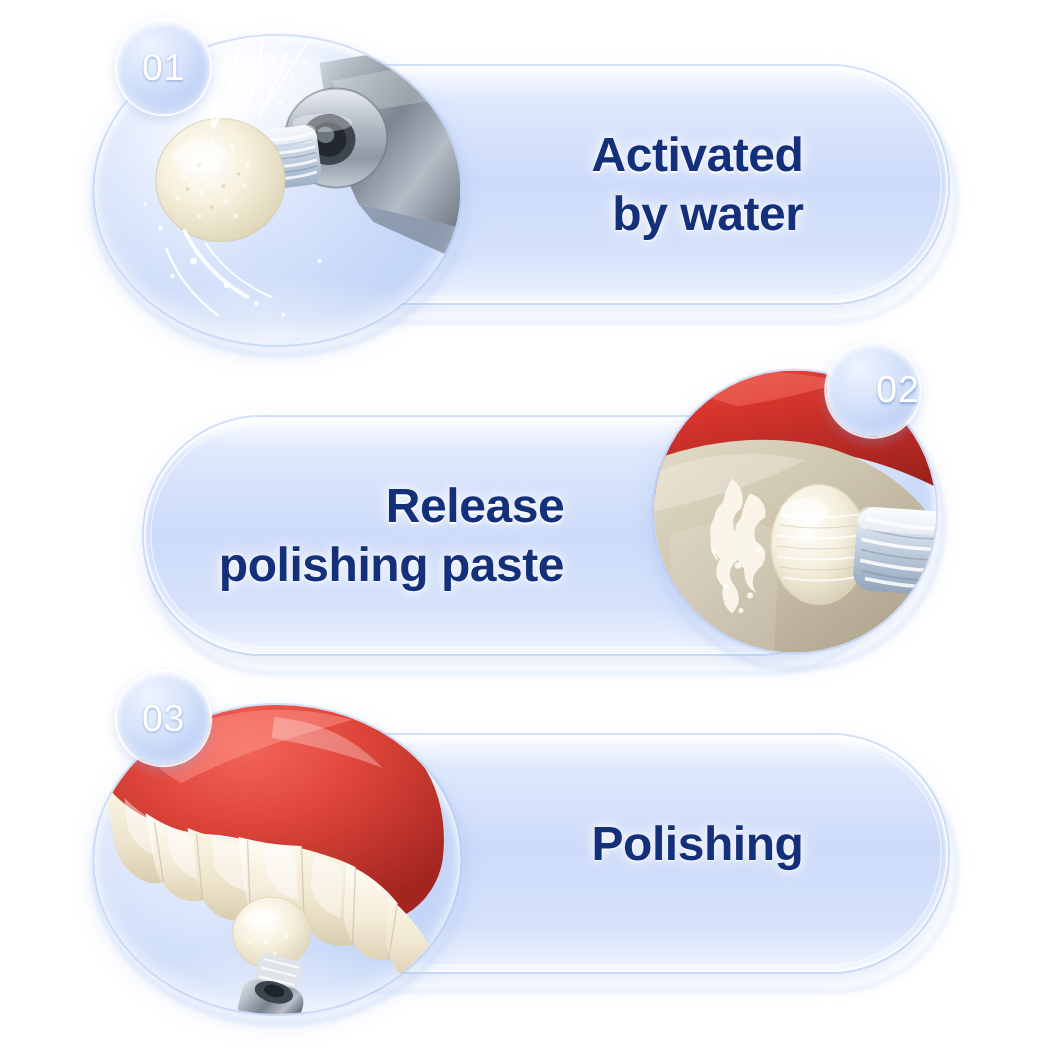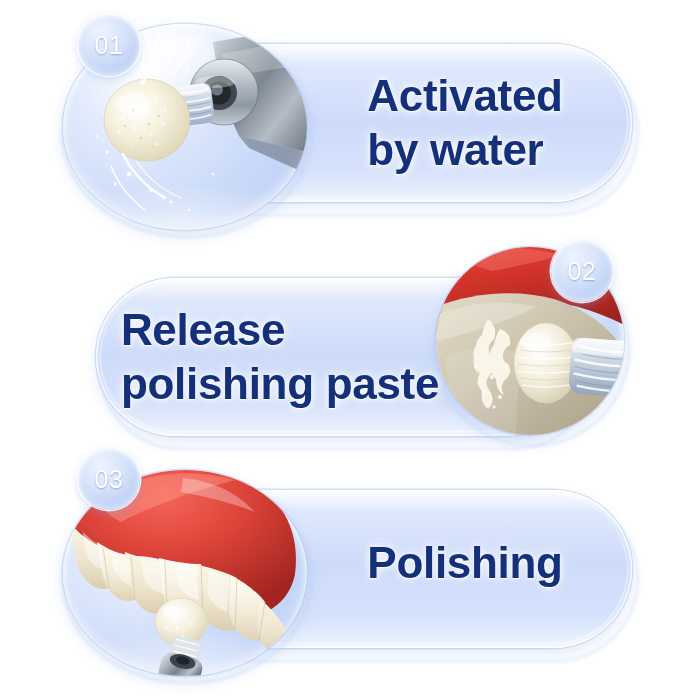--- a/index.html
+++ b/index.html
@@ -103,23 +103,23 @@
     color:#ffffff;
     text-shadow:0 1px 2px rgba(120,152,215,.85), 0 0 4px rgba(255,255,255,.5);
     line-height:1;
     font-family:"Liberation Sans", sans-serif;
   }
 
   
   .caption{
     position:absolute;
     display:flex;align-items:center;justify-content:center;
-    text-align:left;
+    text-align:right;
     font-weight:bold;
-    font-size:44px;
+    font-size:32px;
     line-height:1.22;
     color:#14307a;
     letter-spacing:-.3px;
     text-shadow:
       0 1px 0 rgba(255,255,255,.95),
       0 0 6px rgba(255,255,255,.9),
       0 0 12px rgba(255,255,255,.7);
     z-index:30;
     white-space:pre-line;
   }
@@ -349,25 +349,25 @@
               <path d="M140 107 q34 6 60 2"></path>
               <path d="M138 121 q36 6 64 2"></path>
               <path d="M140 135 q34 6 60 2"></path>
             </g>
             <rect x="134" y="92" width="68" height="16" rx="8" fill="#ffffff" opacity=".45"></rect>
           </g>
         </svg>
       </div>
     </div>
 
-    <div class="badge" style="left:551px;top:240px;">
+    <div class="badge" style="left:551px;top:229px;justify-content:flex-end;">
       <span>02</span>
     </div>
 
-    <div class="caption" style="left:120px;top:290px;width:320px;height:134px;">Release
+    <div class="caption" style="left:101px;top:290px;width:320px;height:134px;">Release
 polishing paste</div>
   </div>
 
   <div class="step">
 
     <div class="pill-halo" style="left:140px;top:496px;width:495px;height:162px;"></div>
     <div class="pill" style="left:145px;top:490px;width:487px;height:158px;"></div>
 
     <div class="bubble-halo" style="left:61px;top:474px;width:248px;height:206px;"></div>
     <div class="bubble" style="left:63px;top:470px;width:244px;height:206px;">

